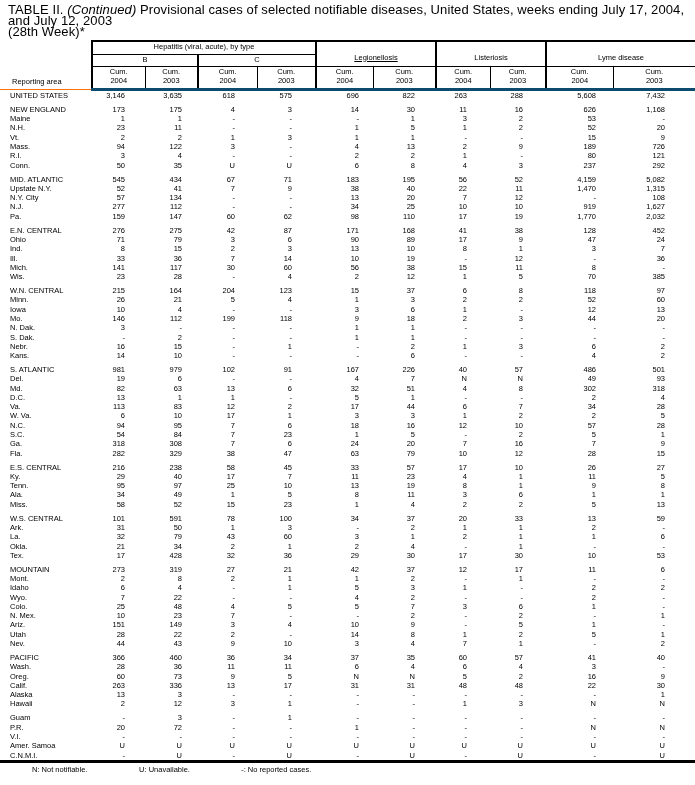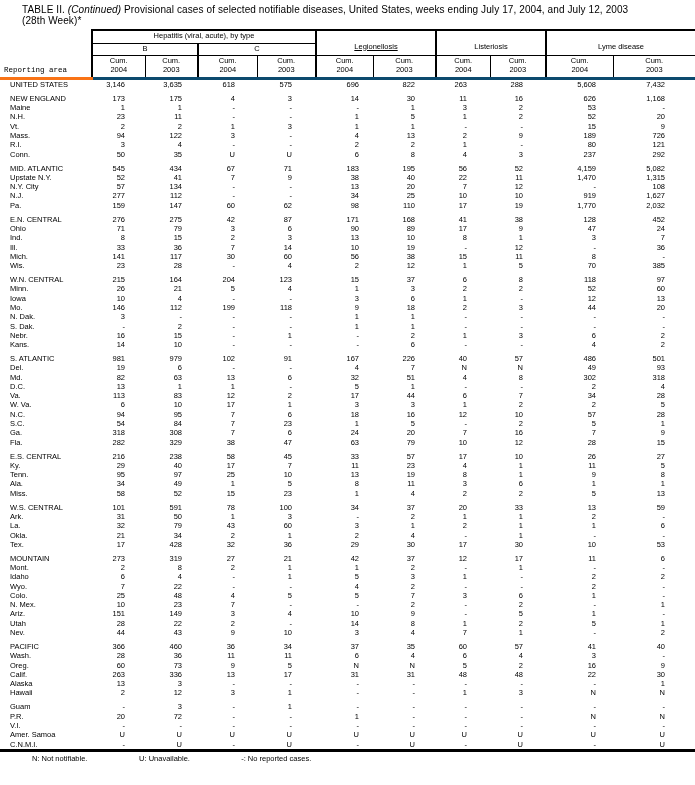--- a/index.html
+++ b/index.html
@@ -1,28 +1,28 @@
 <!DOCTYPE html>
 <html><head>
 <meta charset="utf-8">
 <style>
   html,body { margin:0; padding:0; background:#fff; }
   body { width:695px; height:785px; font-family:"Liberation Sans", sans-serif; color:#000; overflow:hidden; }
   .page { padding:4px 0 0 0; }
-  .title { font-size:10px; line-height:11px; padding-left:22px; letter-spacing:0.1px; }
+  .title { font-size:13px; line-height:11px; padding-left:8px; letter-spacing:0.1px; }
   .title .it { font-style:italic; }
 
   table.mmwr { border-collapse:collapse; table-layout:fixed; width:695px; margin-top:3px;
                border-bottom:3px solid #000; }
   table.mmwr td { box-sizing:border-box; }
 
   
   thead td { font-size:7.5px; line-height:8.5px; text-align:center; vertical-align:bottom; padding:1px 0 2px 0; }
-  td.reporting { text-align:left; vertical-align:bottom; padding-left:4px; padding-bottom:3px;
-                 border-bottom:3px solid #f97316;font-family:Liberation Mono, monospace; }
+  td.reporting { text-align:left; vertical-align:bottom; padding-left:12px; padding-bottom:3px;
+                 border-bottom:1px solid #f97316; }
   td.g-hep  { border-top:2px solid #000; border-left:2px solid #000; border-right:2px solid #000; border-bottom:1px solid #000; }
   td.g-leg  { border-top:2px solid #000; border-right:2px solid #000; border-bottom:1px solid #000; padding-bottom:4px;text-decoration:underline; }
   td.g-lis  { border-top:2px solid #000; border-right:2px solid #000; border-bottom:1px solid #000; padding-bottom:4px; }
   td.g-lyme { border-top:2px solid #000; border-bottom:1px solid #000; padding-bottom:4px;margin-top:22px; }
   td.g-b { border-left:2px solid #000; border-right:2px solid #000; border-bottom:1px solid #000; }
   td.g-c { border-right:2px solid #000; border-bottom:1px solid #000; }
   tr.cumrow td { border-bottom:3px solid #0c4a6e; padding-bottom:3px; }
   tr.cumrow td.bl2 { border-left:2px solid #000; }
   tr.cumrow td.bl1 { border-left:1px solid #000; }
 

